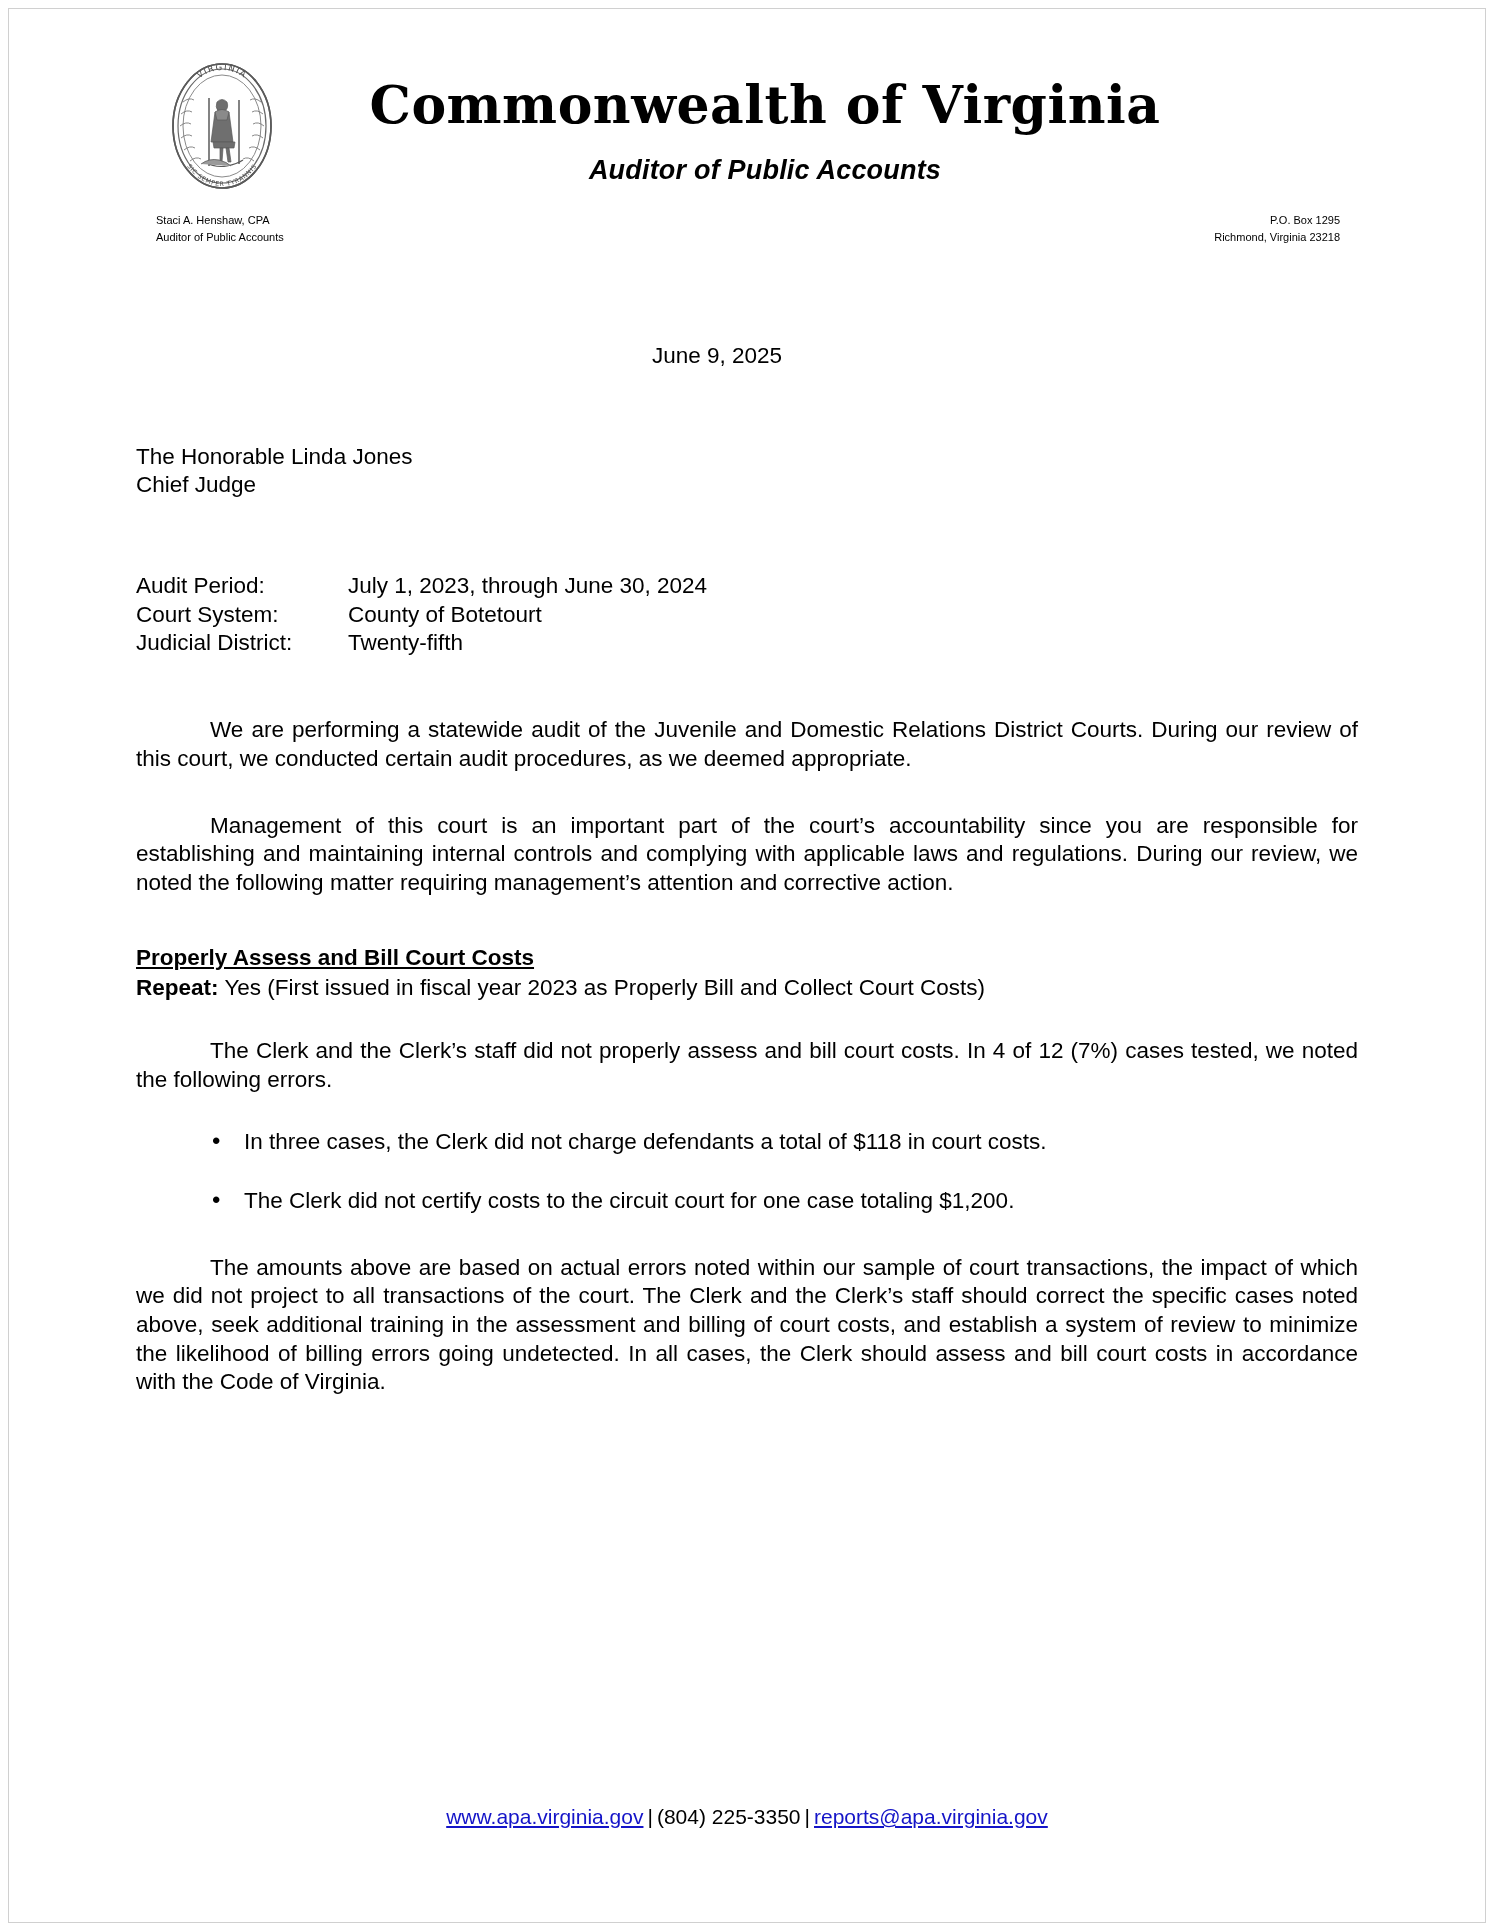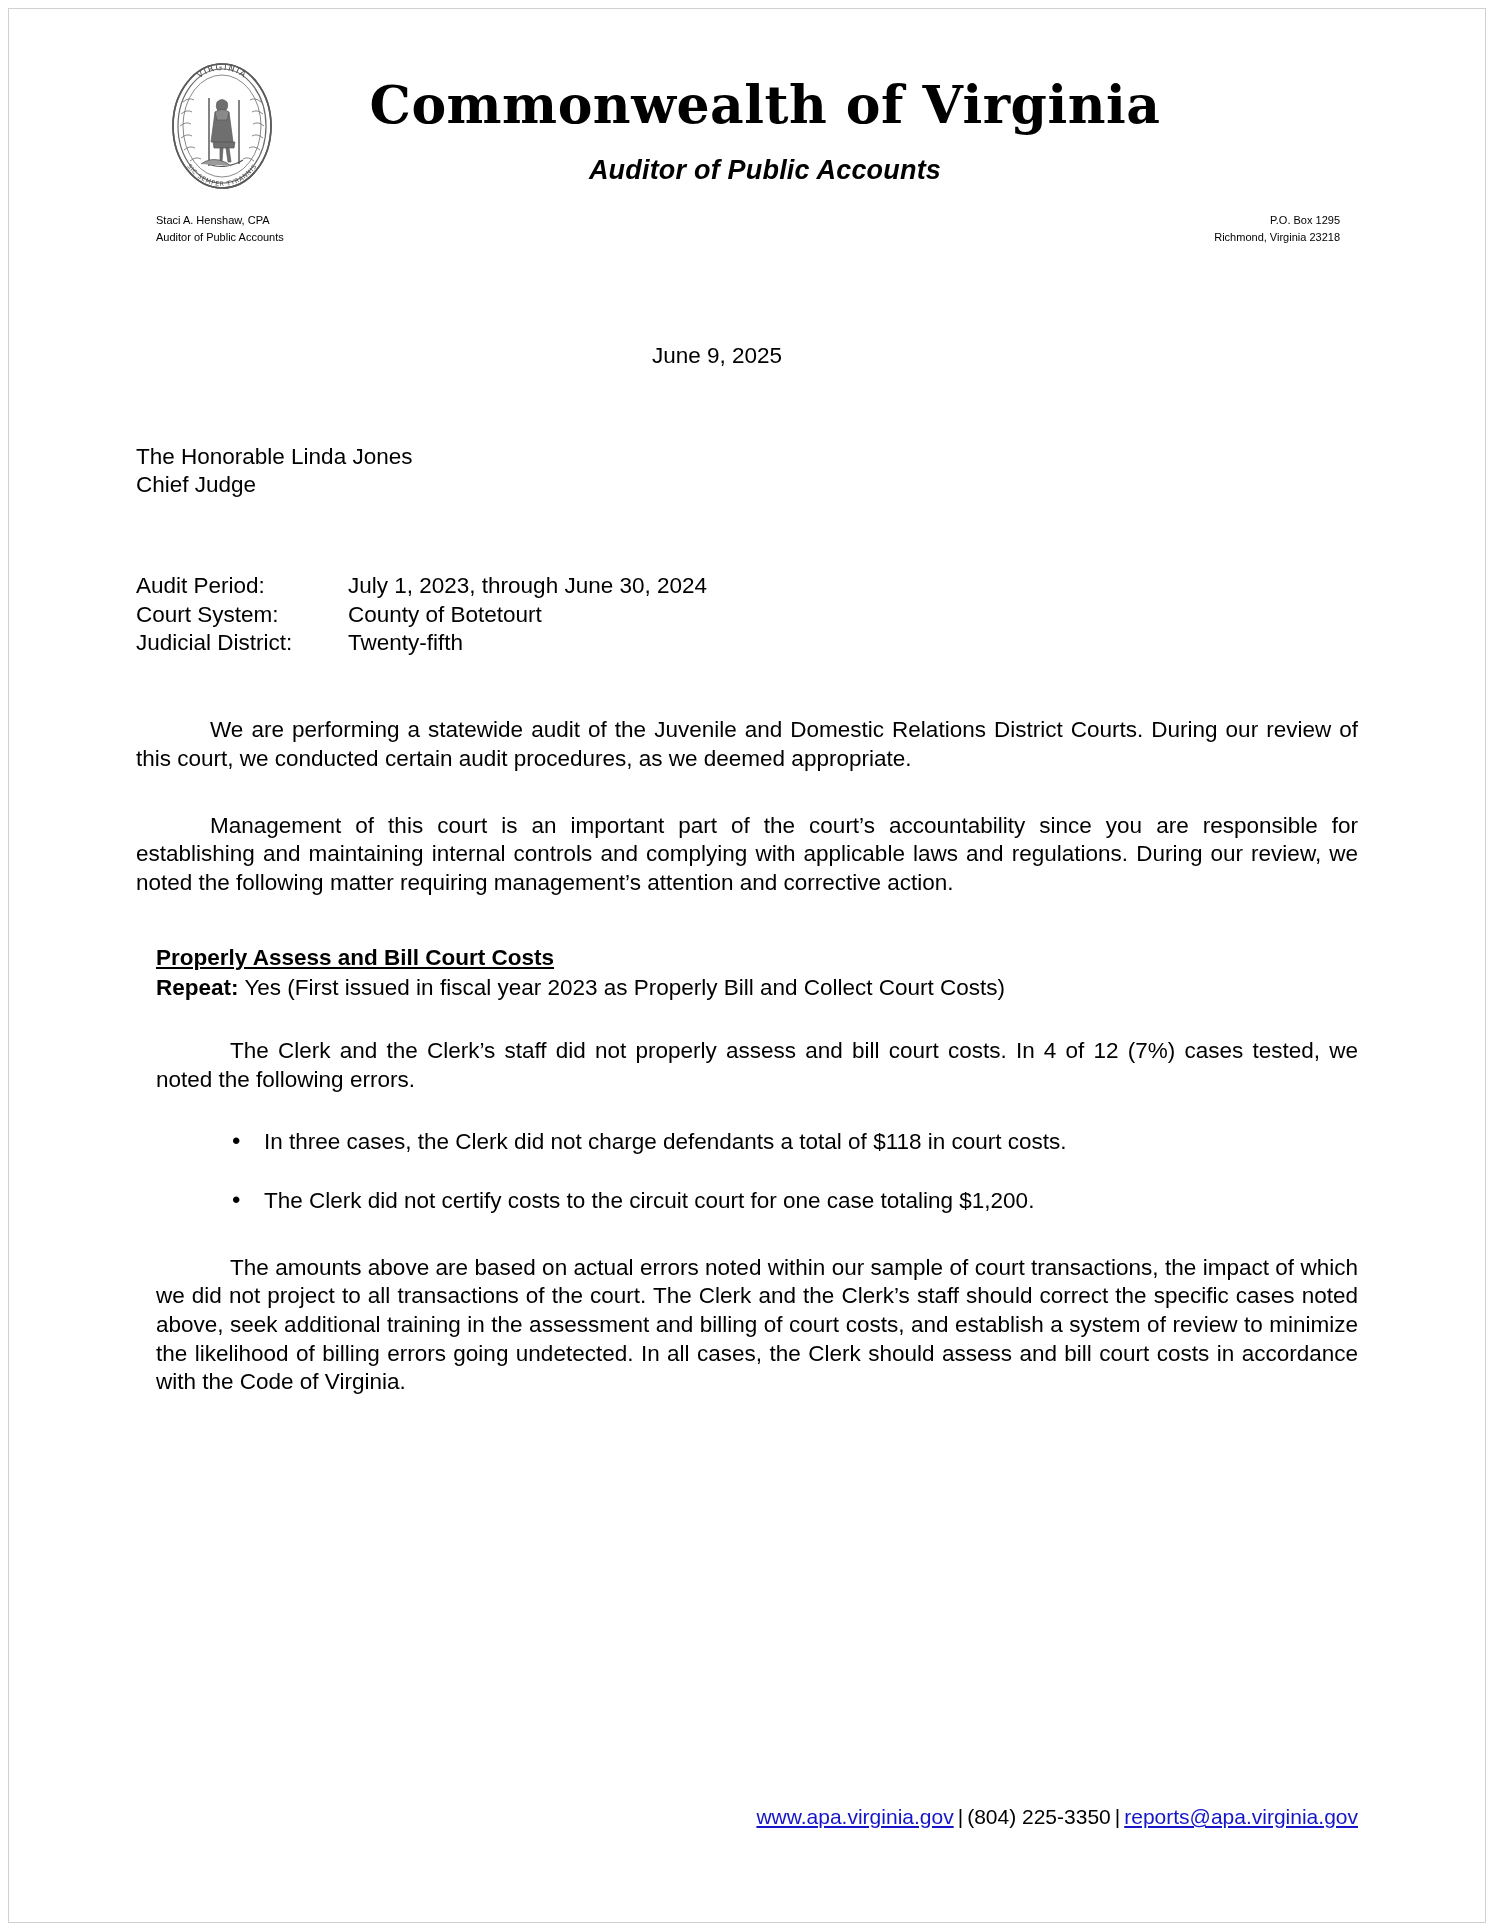--- a/index.html
+++ b/index.html
@@ -124,21 +124,20 @@
   .para {
     margin-top: 38px;
     text-align: justify;
     text-justify: inter-word;
     text-indent: 74px;
   }
   .para.tight { margin-top: 34px; }
 
   .finding {
     margin-top: 46px;
-    margin-left: 20px;
   }
   .finding-title {
     font-weight: bold;
     text-decoration: underline;
     display: inline-block;
   }
   .repeat-line {
     margin-top: 2px;
   }
   .repeat-label {
@@ -163,21 +162,21 @@
     font-size: 24px;
     line-height: 1.2;
   }
 
   
   .footer {
     position: absolute;
     left: 136px;
     right: 136px;
     bottom: 102px;
-    text-align: right;
+    text-align: center;
     font-size: 21px;
   }
   .footer a {
     color: #1414c8;
     text-decoration: underline;
   }
   .footer .sep {
     color: #000000;
     padding: 0 4px;
   }

